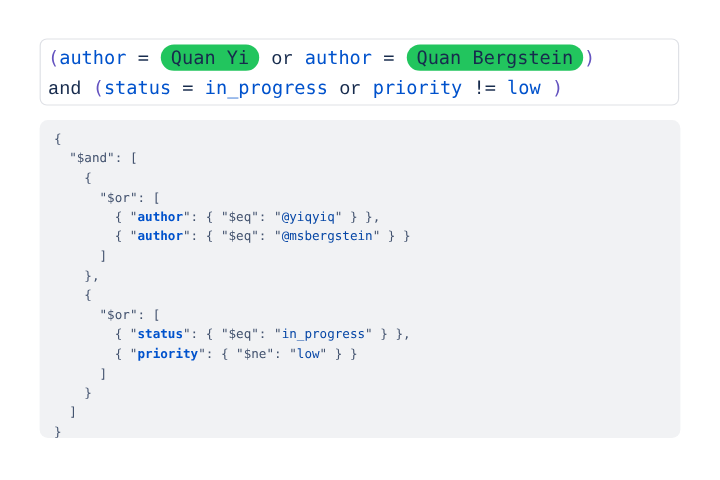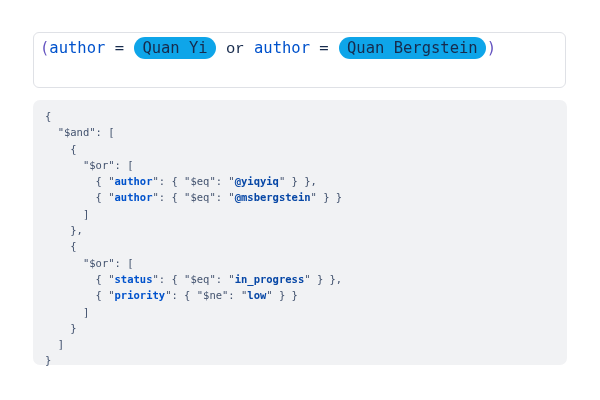--- a/index.html
+++ b/index.html
@@ -14,39 +14,40 @@
       font-family: "DejaVu Sans Mono", monospace; font-size: 15.5px; color: #172b4d;
       line-height: 25px;
     }
     .query-line { white-space: pre; height: 25px; }
     .paren { color: #6554c0; }
     .field { color: #0052cc; }
     .op { color: #172b4d; }
     .kw { color: #172b4d; font-family: Liberation Mono, monospace; }
     .val { color: #0052cc; }
     .chip {
-      display: inline-block; background: #0ea5e9; border-radius: 12px;
+      display: inline-block; background: #22c55e; border-radius: 12px;
       padding: 0 8px; line-height: 22px; color: #172b4d; margin: 0 1px;
     }
     .code-block {
       position: absolute; left: 33px; top: 100px; width: 534px; height: 265px;
       background: #f1f2f4; border-radius: 7px; box-sizing: border-box;
       padding: 8px 0 0 12px;
       font-family: "DejaVu Sans Mono", monospace; font-size: 10.5px; color: #42526e;
       line-height: 16.3px;
     }
     .code-line { white-space: pre; }
     .ck { color: #0052cc; font-weight: bold; }
-    .cv { color: #0747a6; font-weight: bold; }
+    .cv { color: #0747a6; font-weight: normal; }
   </style>
 </head>
 <body>
 
 <div class="query-box">
   <div class="query-line"><span class="paren">(</span><span class="field">author</span> <span class="op">=</span> <span class="chip">Quan Yi</span> <span class="kw">or</span> <span class="field">author</span> <span class="op">=</span> <span class="chip">Quan Bergstein</span><span class="paren">)</span></div>
+  <div class="query-line"><span class="kw">and</span> <span class="paren">(</span><span class="field">status</span> <span class="op">=</span> <span class="val">in_progress</span> <span class="kw">or</span> <span class="field">priority</span> <span class="op">!=</span> <span class="val">low</span> <span class="paren">)</span></div>
 </div>
 
 <div class="code-block">
 <div class="code-line">{</div>
 <div class="code-line">  "<span>$and</span>": [</div>
 <div class="code-line">    {</div>
 <div class="code-line">      "<span>$or</span>": [</div>
 <div class="code-line">        { "<span class="ck">author</span>": { "<span>$eq</span>": "<span class="cv">@yiqyiq</span>" } },</div>
 <div class="code-line">        { "<span class="ck">author</span>": { "<span>$eq</span>": "<span class="cv">@msbergstein</span>" } }</div>
 <div class="code-line">      ]</div>

